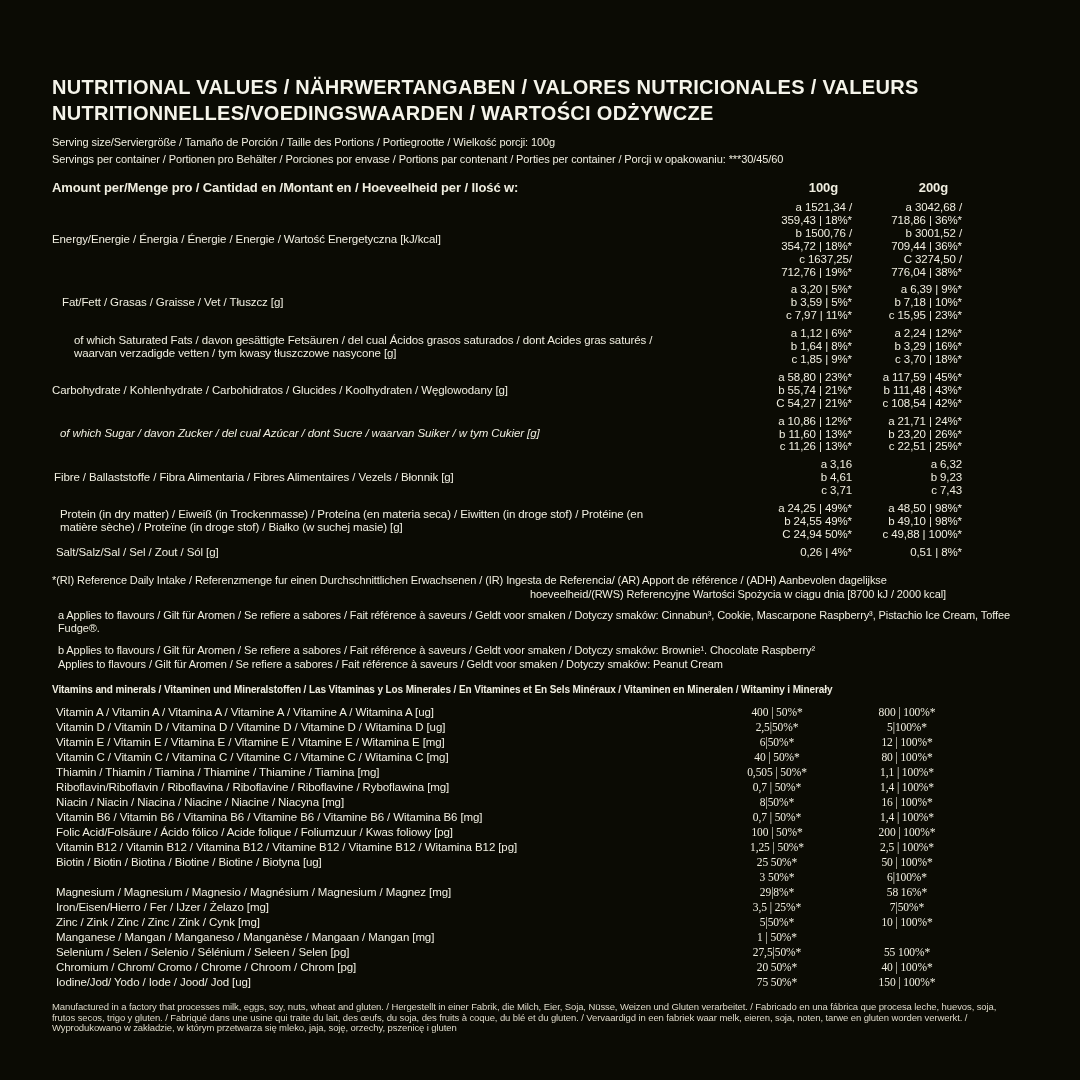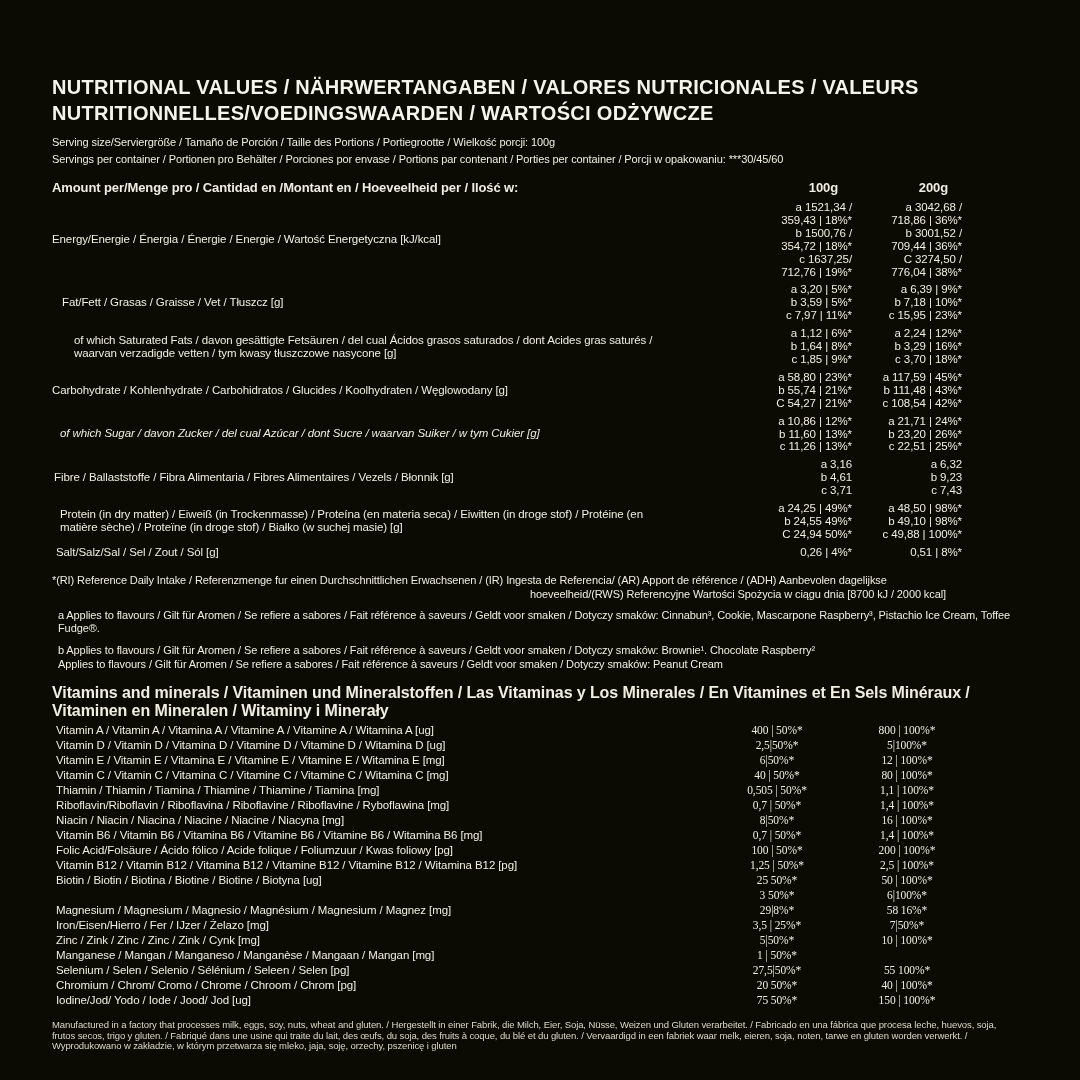--- a/index.html
+++ b/index.html
@@ -40,21 +40,21 @@
   .nrow:nth-child(8) .nlabel { padding-left:4px; }
 
   .ri-note { font-size:11px; line-height:14px; margin-top:14px; }
   .ri-note .line2 { text-align:right; padding-right:66px; }
 
   .flav { font-size:11px; line-height:13.5px; padding-left:6px; padding-right:2px; }
   .flav.a { margin-top:8px; }
   .flav.b { margin-top:8px; }
   .flav.c { margin-top:1px; }
 
-  .vit-header { font-weight:bold; font-size:16px; margin-top:12px; margin-bottom:3px; }
+  .vit-header { font-weight:bold; font-size:10px; margin-top:12px; margin-bottom:10px; }
   .vits { margin-right:50px; }
   .vrow {
     display:grid; grid-template-columns:1fr 150px 110px;
     font-size:11.5px; line-height:15px; align-items:center;
   }
   .vrow .vlabel { padding-left:4px; white-space:nowrap; }
   .vrow .vval { text-align:center; white-space:nowrap;font-family:Liberation Serif, serif; }
 
   .allergen {
     margin-top:12px; font-size:9.5px; line-height:10.8px;

